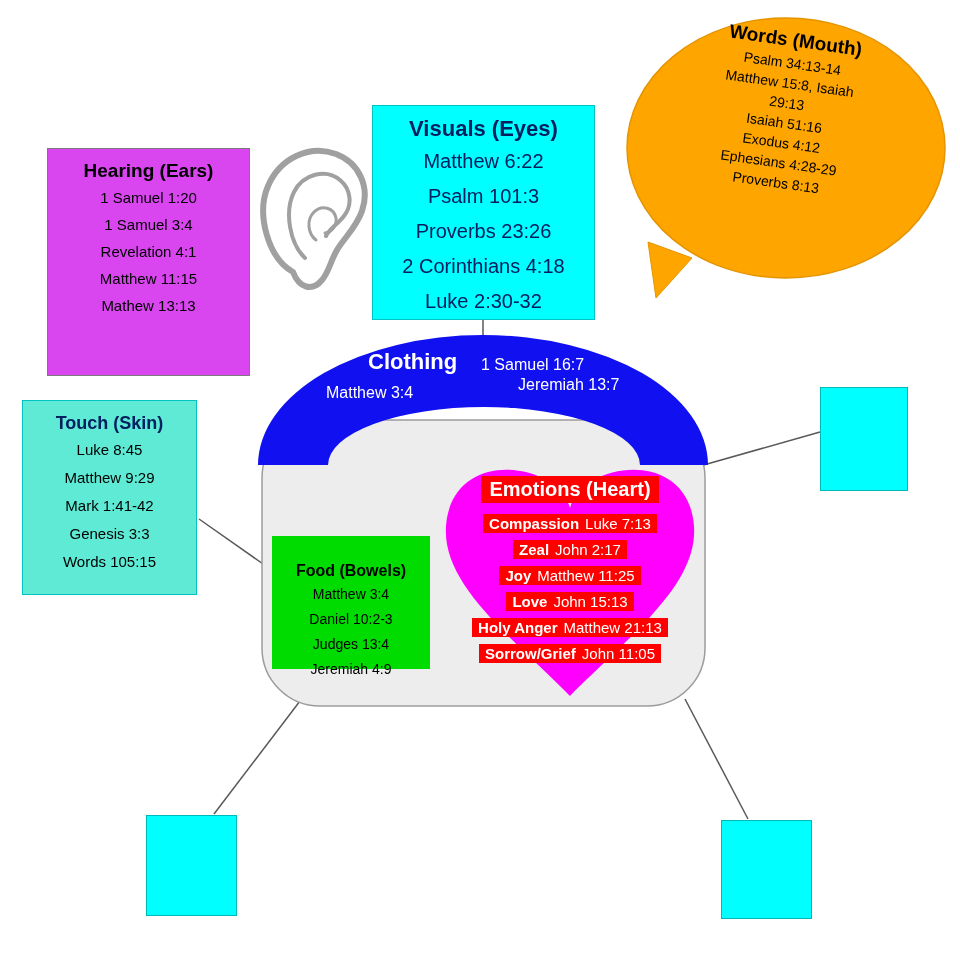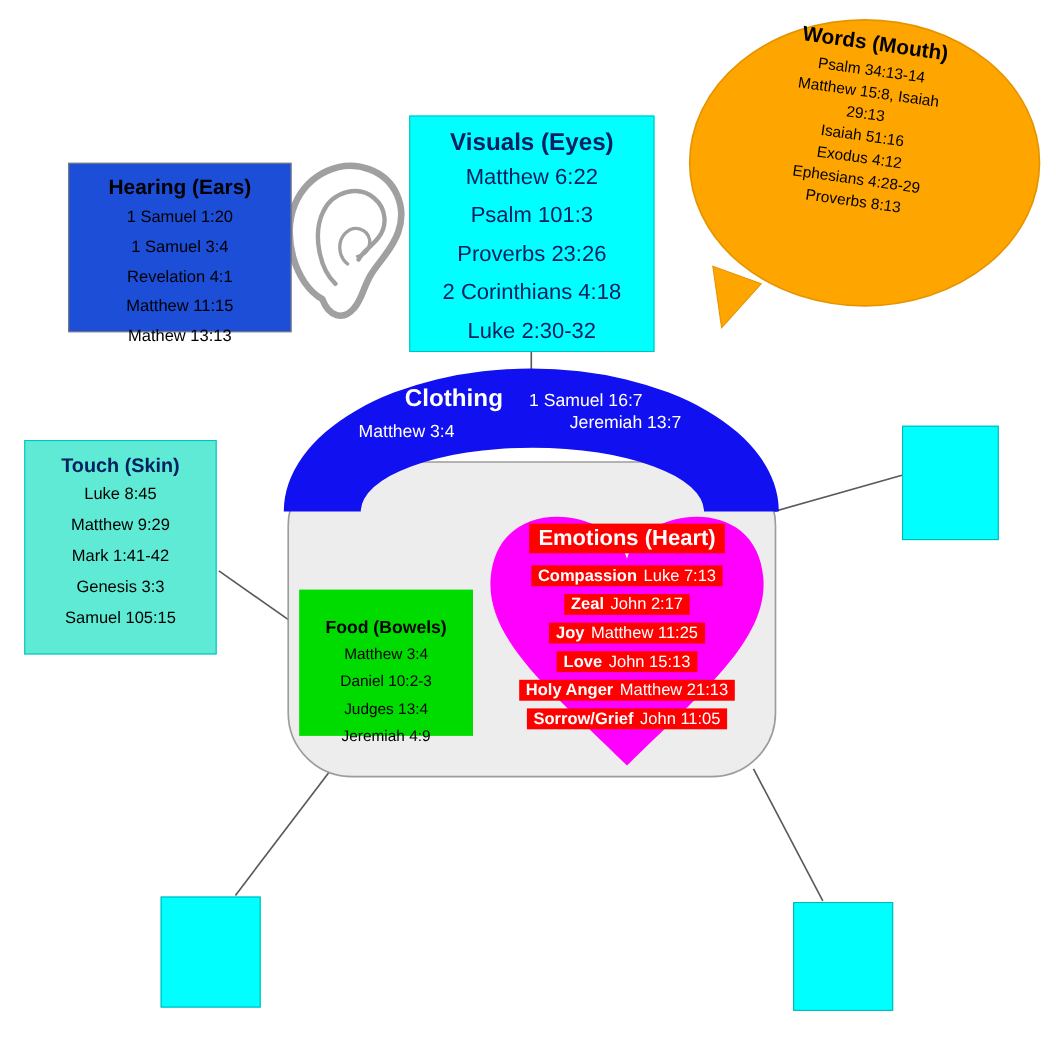--- a/index.html
+++ b/index.html
@@ -4,21 +4,21 @@
 <style>
   html,body{margin:0;padding:0;background:#ffffff;}
   #canvas{
     position:relative;width:960px;height:960px;background:#ffffff;
     font-family:"Liberation Sans", sans-serif;overflow:hidden;
   }
   .abs{position:absolute;}
   svg.layer{position:absolute;left:0;top:0;z-index:1;}
   .panel{z-index:2;text-align:center;box-sizing:border-box;}
   
-  .hearing{left:62px;top:148px;width:203px;height:154px;background:#1d4ed8;border:1px solid #7a7a7a;}
+  .hearing{left:47px;top:148px;width:203px;height:228px;background:#d946ef;border:1px solid #7a7a7a;}
   .hearing .title{font-size:19px;font-weight:bold;color:#000;padding-top:9px;line-height:26px;}
   .hearing .line{font-size:15px;color:#000;line-height:27px;}
   
   .visuals{left:372px;top:105px;width:223px;height:215px;background:#00FFFF;border:1px solid #00c3c3;}
   .visuals .title{font-size:22px;font-weight:bold;color:#002060;padding-top:7px;line-height:31px;}
   .visuals .line{font-size:20px;color:#002060;line-height:35px;}
   
   .touch{left:22px;top:400px;width:175px;height:195px;background:#5eead4;border:1px solid #00c3c3;}
   .touch .title{font-size:18px;font-weight:bold;color:#002060;padding-top:10px;line-height:25px;}
   .touch .line{font-size:15px;color:#000;line-height:28px;}
@@ -111,21 +111,21 @@
   <div class="abs cloth-label cloth-v1">1 Samuel 16:7</div>
   <div class="abs cloth-label cloth-v2">Matthew 3:4</div>
   <div class="abs cloth-label cloth-v3">Jeremiah 13:7</div>
 
   <div class="abs panel touch">
     <div class="title">Touch (Skin)</div>
     <div class="line">Luke 8:45</div>
     <div class="line">Matthew 9:29</div>
     <div class="line">Mark 1:41-42</div>
     <div class="line">Genesis 3:3</div>
-    <div class="line">Samuel 105:15</div>
+    <div class="line">Words 105:15</div>
   </div>
 
   <div class="abs panel food">
     <div class="title">Food (Bowels)</div>
     <div class="line">Matthew 3:4</div>
     <div class="line">Daniel 10:2-3</div>
     <div class="line">Judges 13:4</div>
     <div class="line">Jeremiah 4:9</div>
   </div>
 

